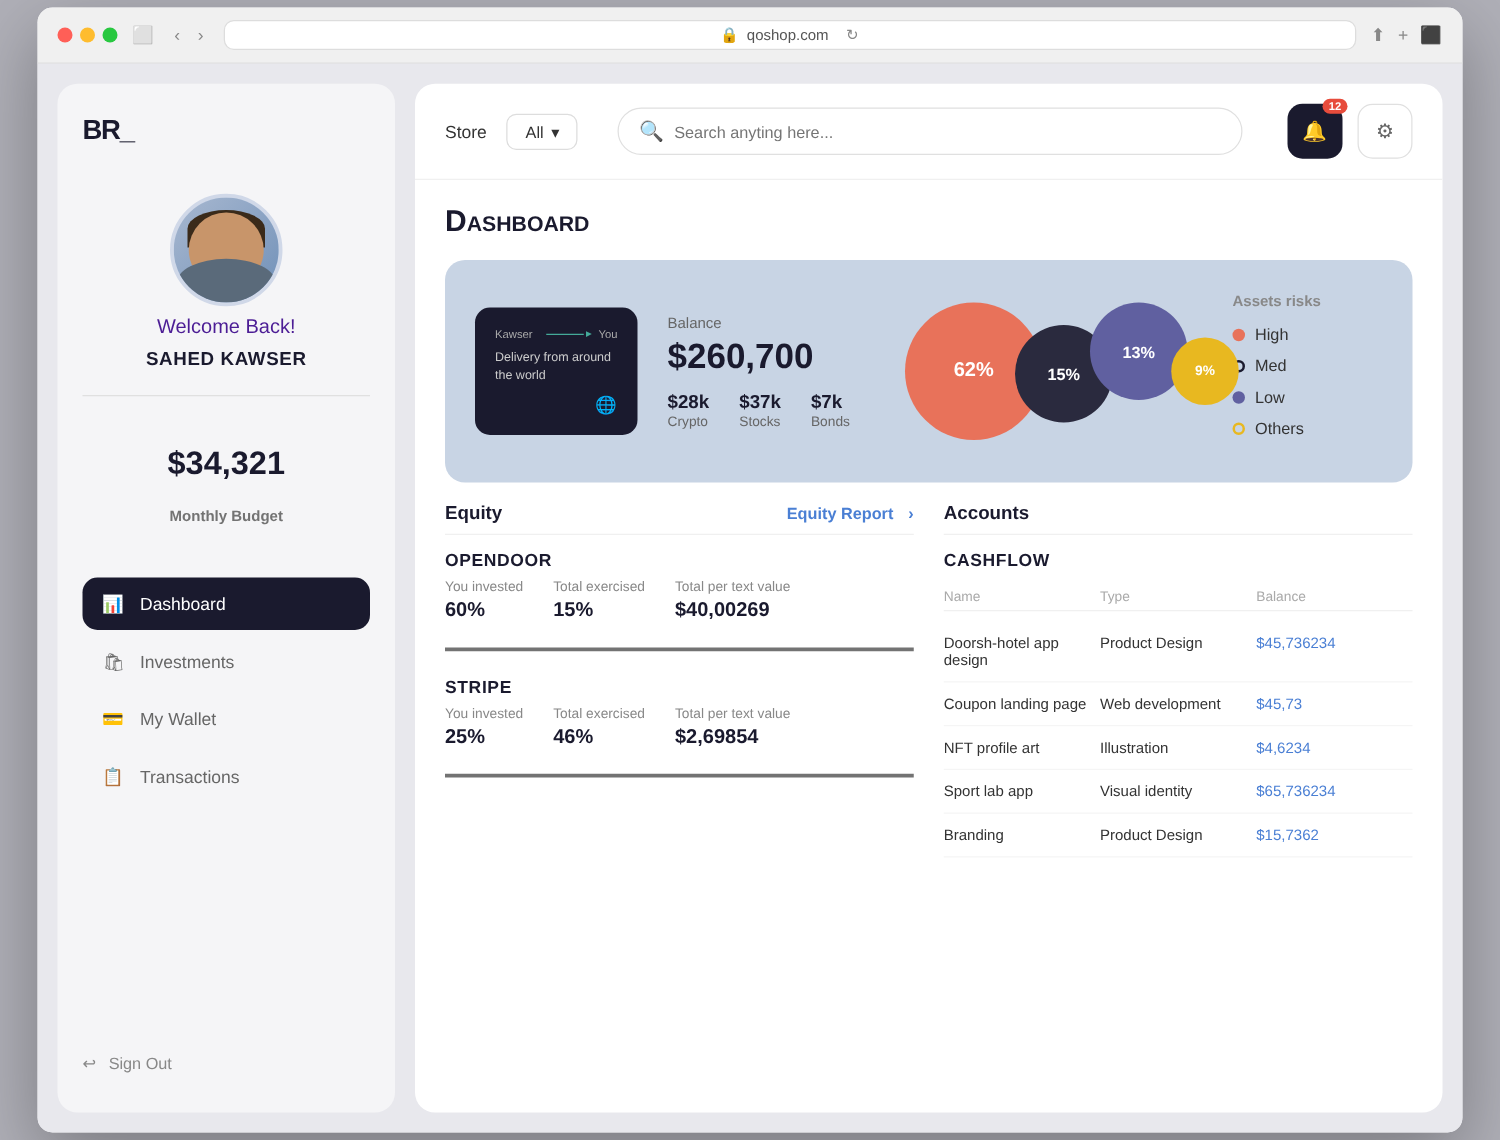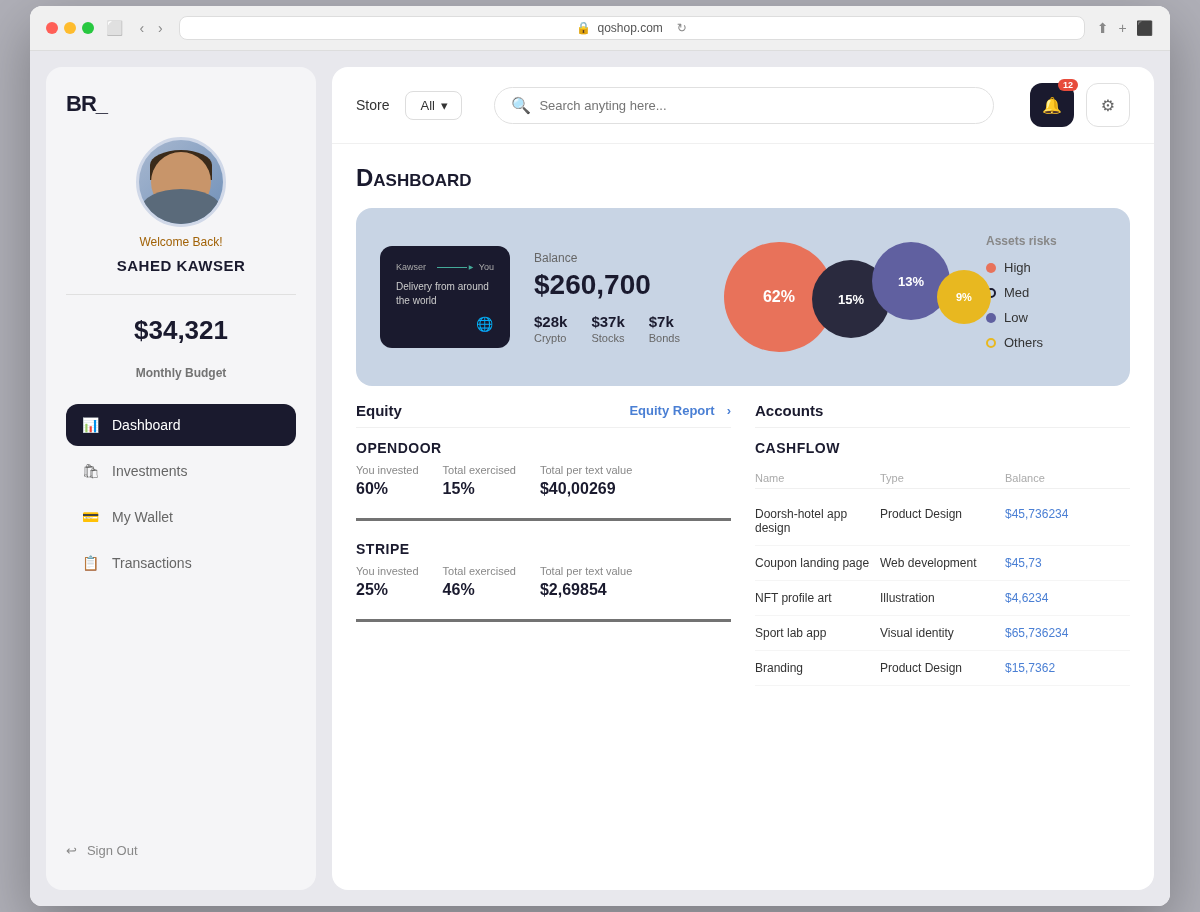--- a/index.html
+++ b/index.html
@@ -57,21 +57,21 @@
     }
     
     .sidebar {
       width: 270px;
       background: #f5f5f7;
       border-radius: 16px;
       margin: 16px 8px 16px 16px;
       padding: 24px 20px;
       display: flex;
       flex-direction: column;
-      gap: 0;
+      gap: 18px;
     }
     .sidebar-logo {
       font-size: 22px;
       font-weight: 800;
       color: #1a1a2e;
       letter-spacing: -1px;
       margin-bottom: 20px;
     }
     .avatar-section {
       display: flex;
@@ -120,21 +120,21 @@
       bottom: -5px;
     }
     .avatar-hair {
       width: 62px;
       height: 30px;
       background: #3a2a1a;
       border-radius: 50% 50% 0 0;
       position: absolute;
       top: 10px;
     }
-    .welcome-text { font-size: 12px; color: #a16207; }
+    .welcome-text { font-size: 16px; color: #4c1d95; }
     .user-name { font-size: 15px; font-weight: 700; color: #1a1a2e; letter-spacing: 0.5px; text-transform: uppercase; }
     .budget-section {
       text-align: center;
       margin-bottom: 24px;
     }
     .budget-amount { font-size: 26px; font-weight: 700; color: #1a1a2e; }
     .budget-label { font-size: 12px; color: #737373; margin-top: 20px; font-weight: bold; }
     .nav-menu { display: flex; flex-direction: column; gap: 4px; flex: 1; }
     .nav-item {
       display: flex;

